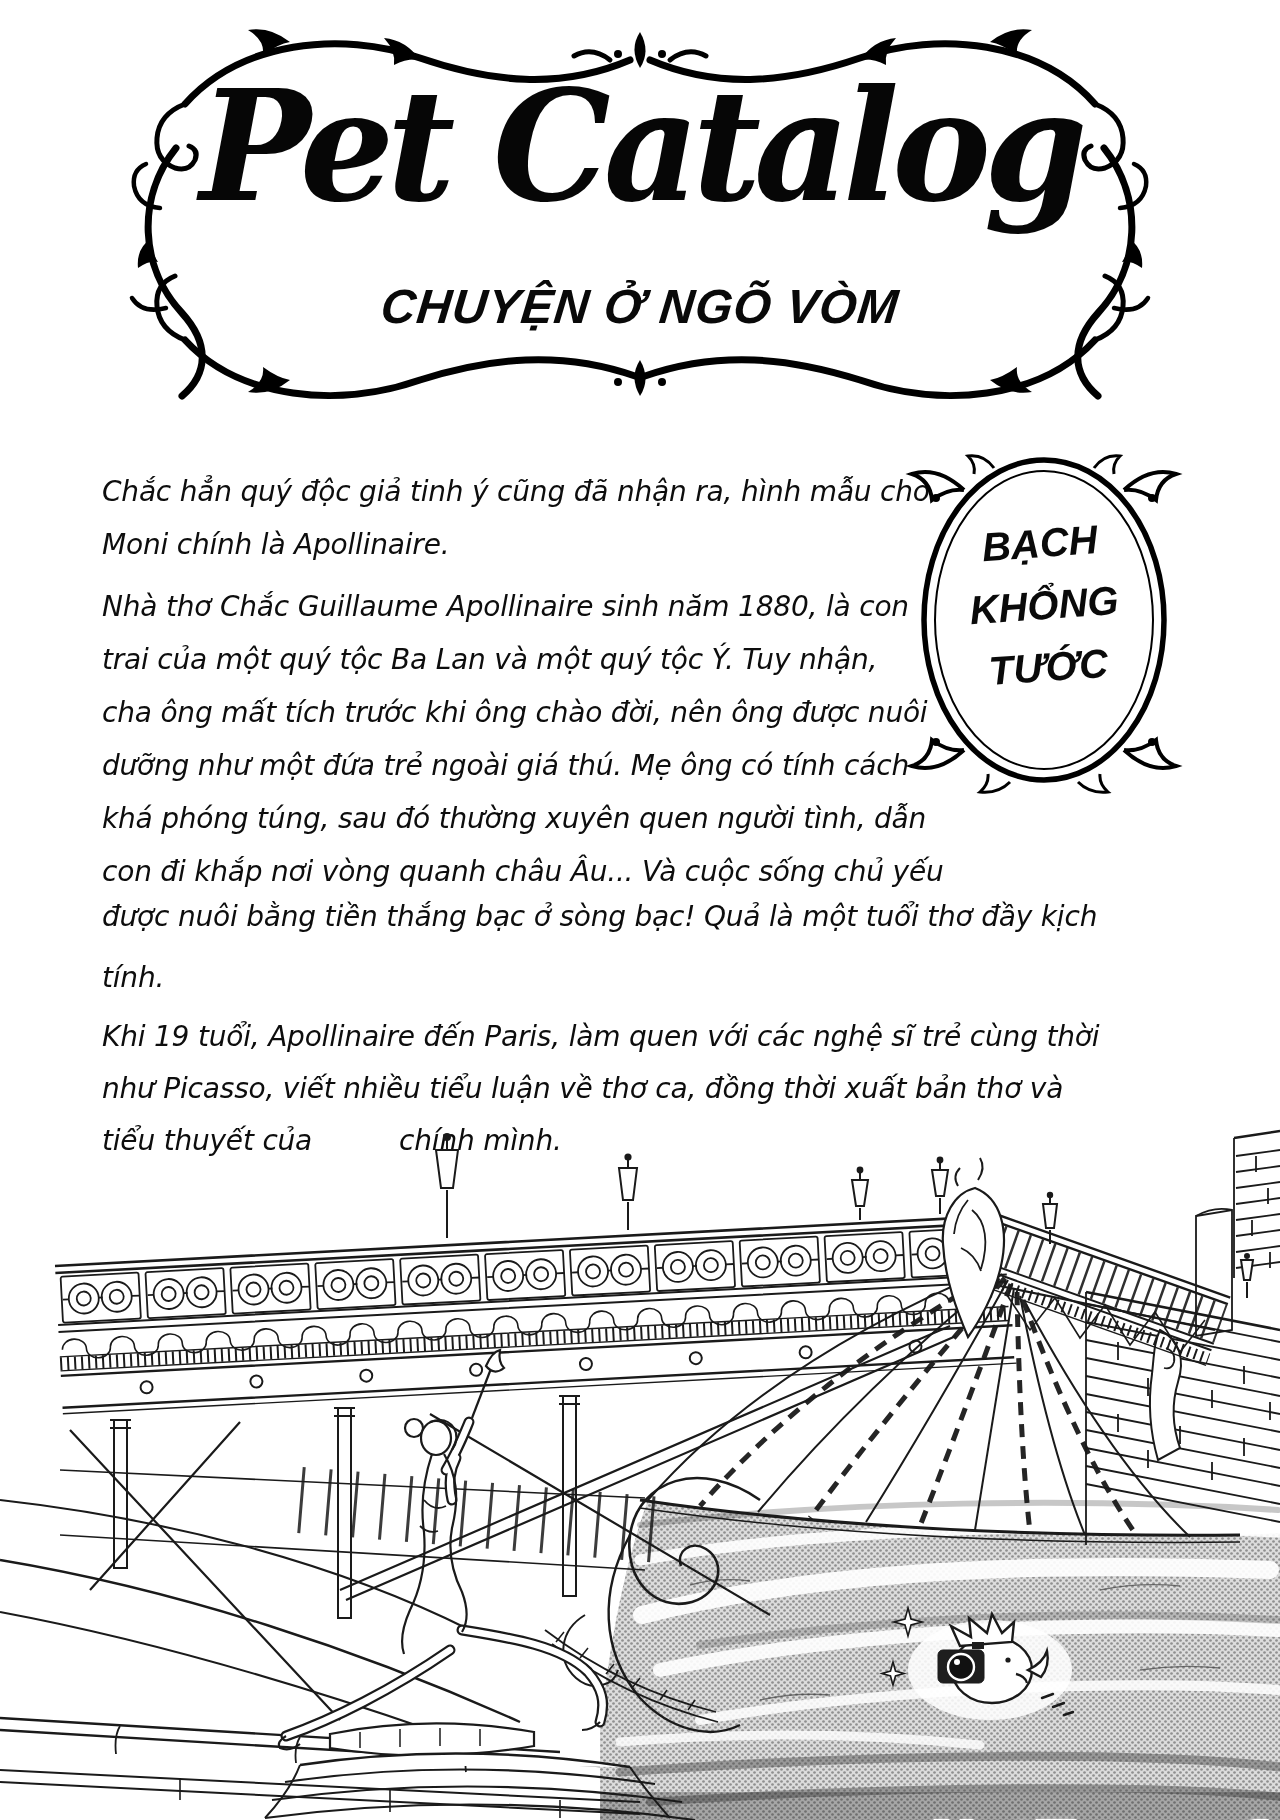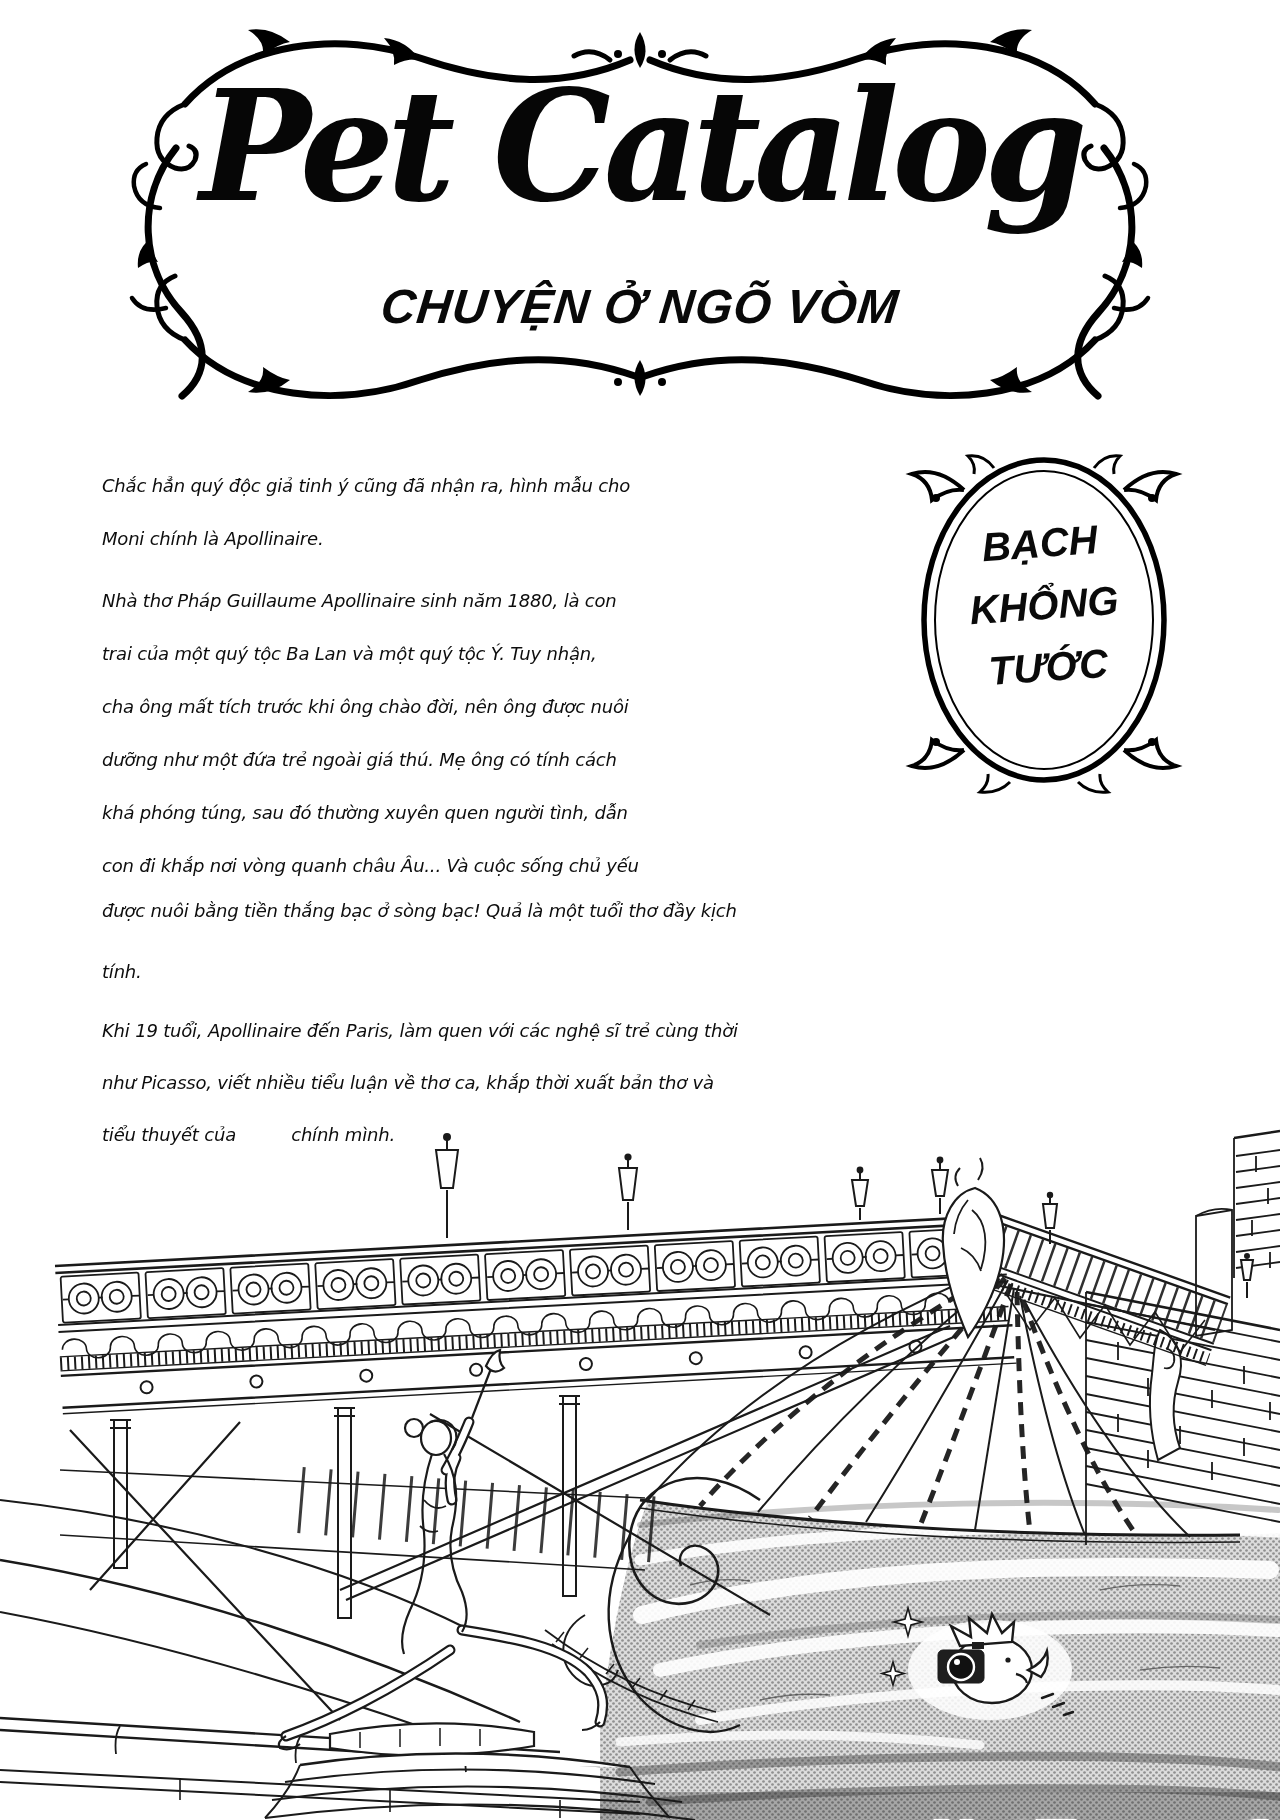--- a/index.html
+++ b/index.html
@@ -6,21 +6,21 @@
   .page{position:relative;width:1280px;height:1820px;background:#ffffff;overflow:hidden;
         font-family:"DejaVu Sans",sans-serif;color:#0c0c0c;}
   svg{display:block;}
   .frame-svg{position:absolute;left:90px;top:8px;width:1100px;height:392px;}
   .title{position:absolute;left:90px;top:30px;width:1100px;height:232px;line-height:232px;
          text-align:center;font-family:"DejaVu Serif",serif;font-style:italic;font-weight:bold;
          font-size:148px;letter-spacing:-7px;color:#060606;transform:scaleY(1.04);}
   .subtitle{position:absolute;left:90px;top:268px;width:1100px;height:78px;line-height:78px;
             text-align:center;font-family:"Liberation Sans",sans-serif;font-weight:bold;
             font-style:italic;font-size:48px;letter-spacing:1px;color:#090909;transform:skewX(-6deg);}
-  .bl{position:absolute;left:102px;white-space:pre;font-style:italic;font-size:18px;
+  .bl{position:absolute;left:102px;white-space:pre;font-style:italic;font-size:28px;
       letter-spacing:-0.2px;color:#0d0d0d;}
   .badge{position:absolute;left:898px;top:446px;width:292px;height:348px;}
   .badge-svg{position:absolute;left:0;top:0;width:292px;height:348px;}
   .badge-text{position:absolute;left:0;top:66px;width:292px;text-align:center;
               transform:rotate(-4deg);font-family:"Liberation Sans",sans-serif;
               font-weight:bold;font-style:italic;color:#0a0a0a;}
   .badge-text div{font-size:40px;line-height:62px;letter-spacing:0px;}
   .illu{position:absolute;left:0;top:1030px;width:1280px;height:790px;}
   .watermark{position:absolute;left:858px;top:1746px;font-family:"DejaVu Sans",sans-serif;
              font-weight:bold;font-size:55px;letter-spacing:-1px;white-space:pre;
@@ -72,30 +72,30 @@
       <path d="M1038,230 q16,10 14,30 q-12,-8 -20,-6 q8,-12 6,-24 Z"></path>
     </g>
   </svg>
 
   <div class="title">Pet Catalog</div>
   <div class="subtitle">CHUYỆN Ở NGÕ VÒM</div>
 
   <div>
     <div class="bl" style="top:475px">Chắc hẳn quý độc giả tinh ý cũng đã nhận ra, hình mẫu cho</div>
     <div class="bl" style="top:528px">Moni chính là Apollinaire.</div>
-    <div class="bl" style="top:590px">Nhà thơ Pháp Guillaume Apollinaire sinh năm 1880, là con</div>
+    <div class="bl" style="top:590px">Nhà thơ Chắc Guillaume Apollinaire sinh năm 1880, là con</div>
     <div class="bl" style="top:643px">trai của một quý tộc Ba Lan và một quý tộc Ý. Tuy nhận,</div>
     <div class="bl" style="top:696px">cha ông mất tích trước khi ông chào đời, nên ông được nuôi</div>
     <div class="bl" style="top:749px">dưỡng như một đứa trẻ ngoài giá thú. Mẹ ông có tính cách</div>
     <div class="bl" style="top:802px">khá phóng túng, sau đó thường xuyên quen người tình, dẫn</div>
     <div class="bl" style="top:855px">con đi khắp nơi vòng quanh châu Âu... Và cuộc sống chủ yếu</div>
     <div class="bl" style="top:900px">được nuôi bằng tiền thắng bạc ở sòng bạc! Quả là một tuổi thơ đầy kịch</div>
     <div class="bl" style="top:961px">tính.</div>
     <div class="bl" style="top:1020px">Khi 19 tuổi, Apollinaire đến Paris, làm quen với các nghệ sĩ trẻ cùng thời</div>
-    <div class="bl" style="top:1072px">như Picasso, viết nhiều tiểu luận về thơ ca, khắp thời xuất bản thơ và</div>
+    <div class="bl" style="top:1072px">như Picasso, viết nhiều tiểu luận về thơ ca, đồng thời xuất bản thơ và</div>
     <div class="bl" style="top:1124px">tiểu thuyết của          chính mình.</div>
   </div>
 
   <div class="badge">
     <svg class="badge-svg" viewBox="0 0 292 348" aria-hidden="true">
       <g stroke="#000" fill="none">
         <ellipse cx="146" cy="174" rx="120" ry="160" stroke-width="5.5"></ellipse>
         <ellipse cx="146" cy="174" rx="109" ry="149" stroke-width="2"></ellipse>
 
         <path stroke-width="4" d="M66,44 q-26,-24 -52,-16 q18,6 20,26 q16,-12 32,-10"></path>

